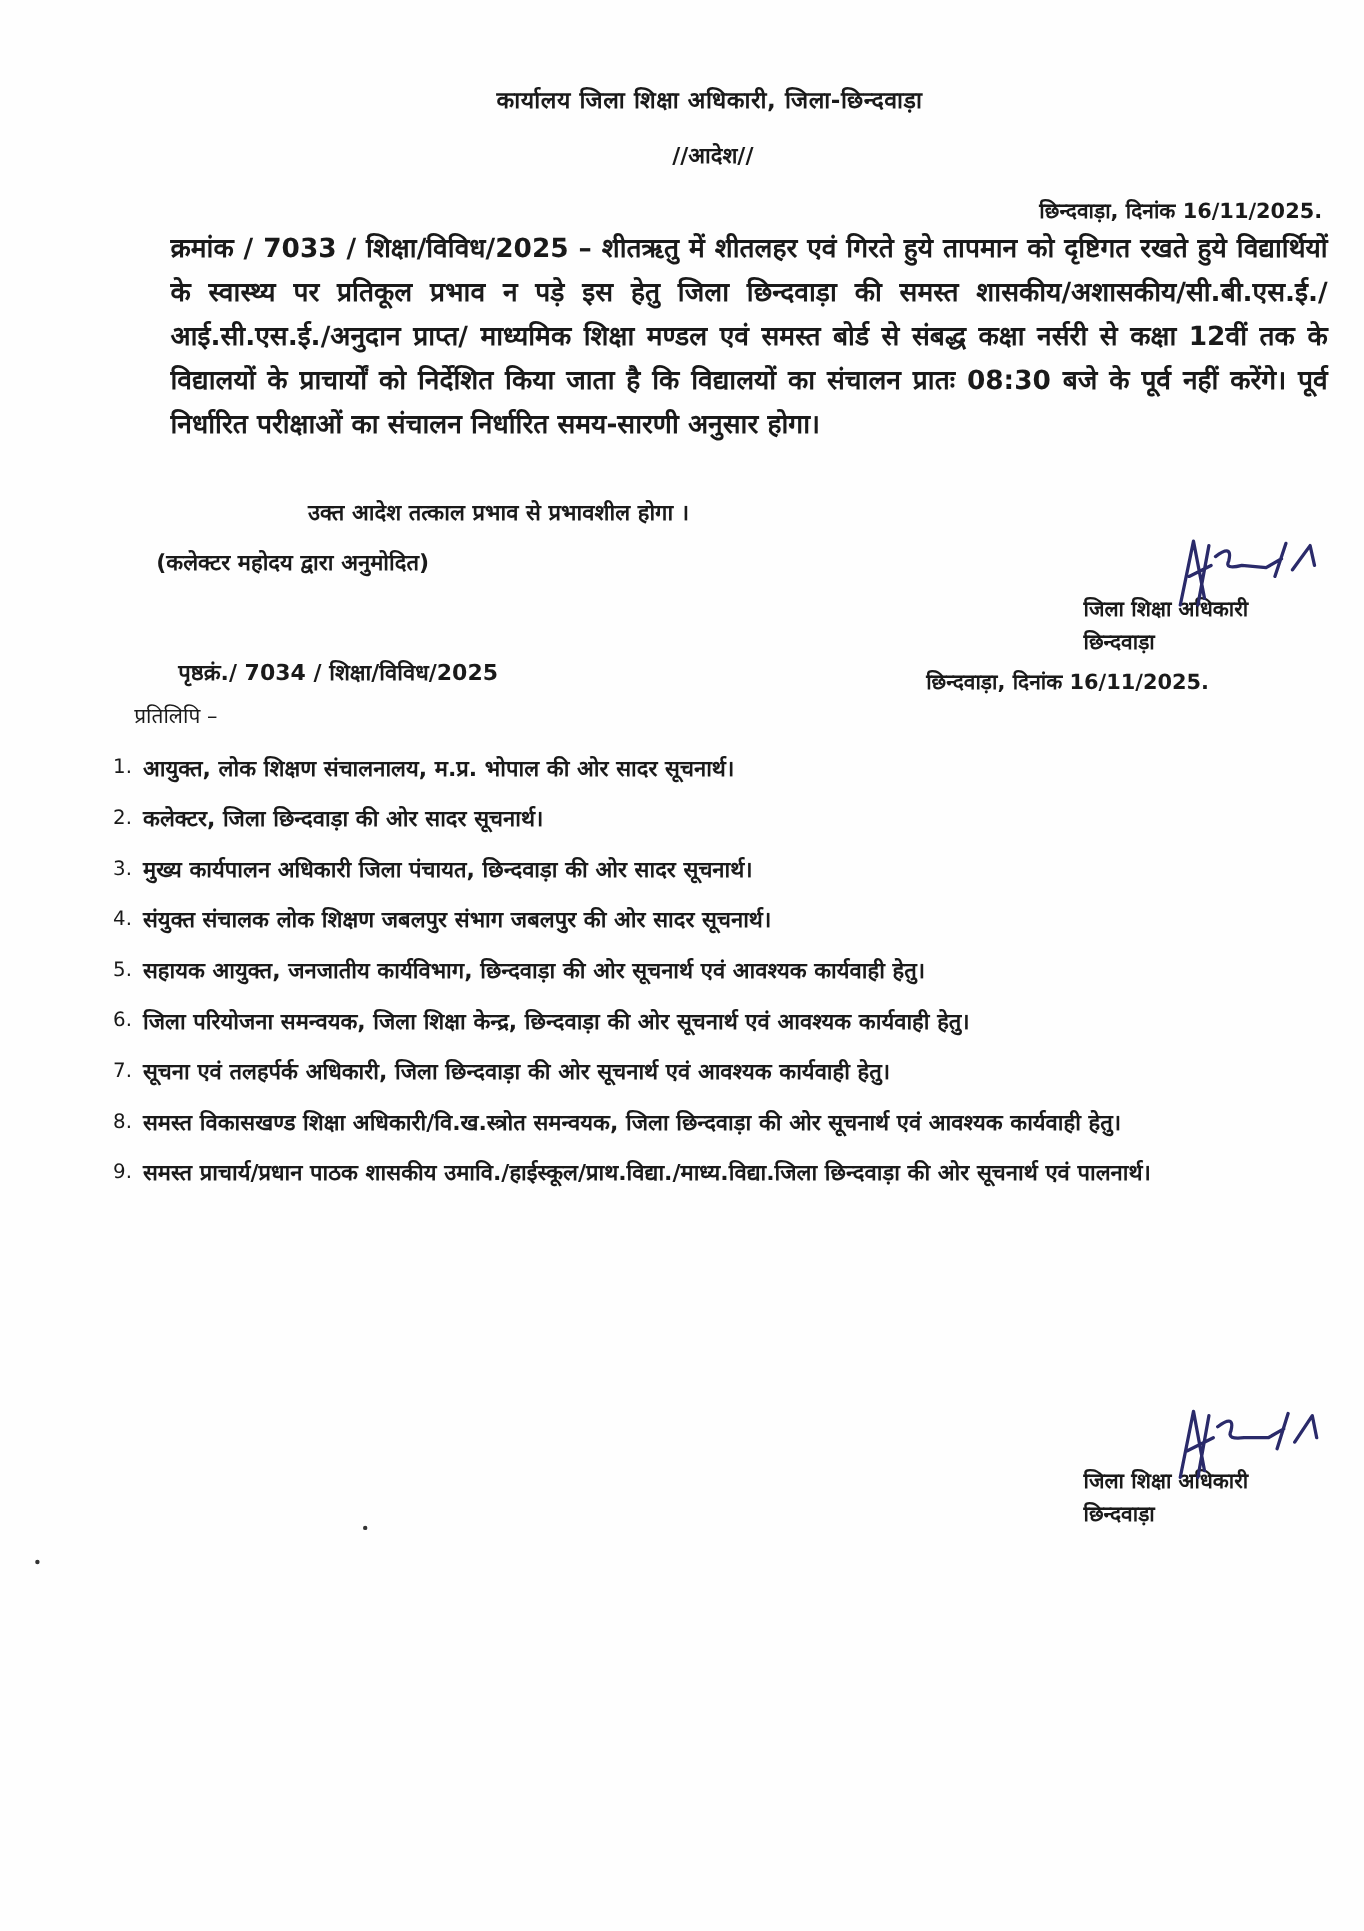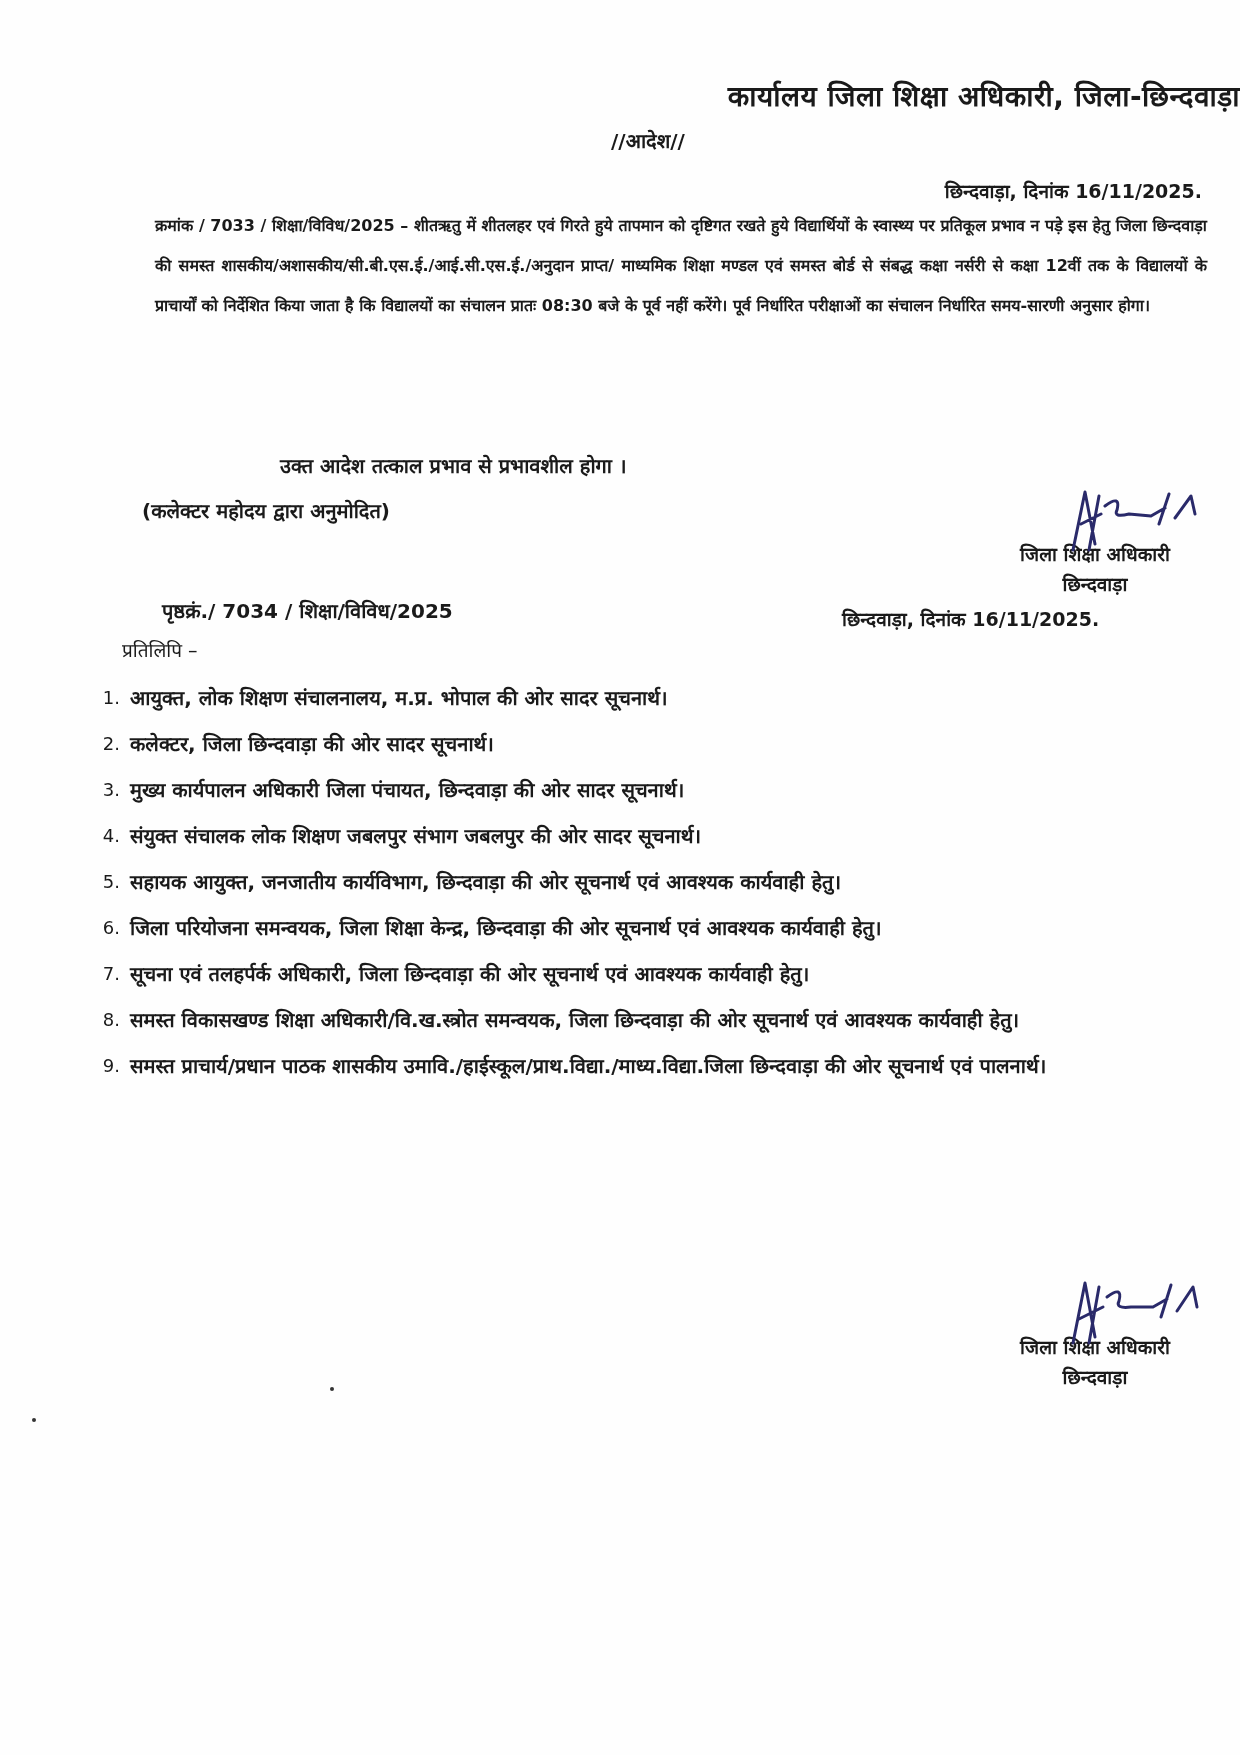--- a/index.html
+++ b/index.html
@@ -19,22 +19,22 @@
       position: absolute;
       left: 0; top: 0;
       width: 1240px;
       height: 1755px;
       background: #fefefe;
     }
     .office-title {
       position: absolute;
       left: 0; right: 0;
       top: 76px;
-      text-align: right;
-      font-size: 28px;
+      text-align: center;
+      font-size: 21px;
       font-weight: bold;
       letter-spacing: 0.5px;
       padding-left: 50px;
     }
     .order-heading {
       position: absolute;
       left: 0; right: 0;
       top: 127px;
       text-align: center;
       font-size: 20px;
@@ -46,42 +46,42 @@
       right: 38px;
       top: 178px;
       font-size: 19px;
       font-weight: bold;
     }
     .order-body {
       position: absolute;
       left: 155px;
       width: 1052px;
       top: 206px;
-      font-size: 16px;
+      font-size: 24px;
       font-weight: bold;
       line-height: 40px;
       text-align: justify;
     }
     .effective-line {
       position: absolute;
       left: 280px;
       top: 452px;
       font-size: 20px;
       font-weight: bold;
     }
     .approval-line {
       position: absolute;
       left: 142px;
       top: 497px;
       font-size: 20px;
       font-weight: bold;
     }
     .signature-block {
       position: absolute;
-      text-align: center;
+      text-align: left;
       font-size: 19px;
       font-weight: bold;
       line-height: 30px;
     }
     .signature-block .sig {
       position: absolute;
       left: 70px;
       top: -55px;
       width: 150px;
       height: 70px;

